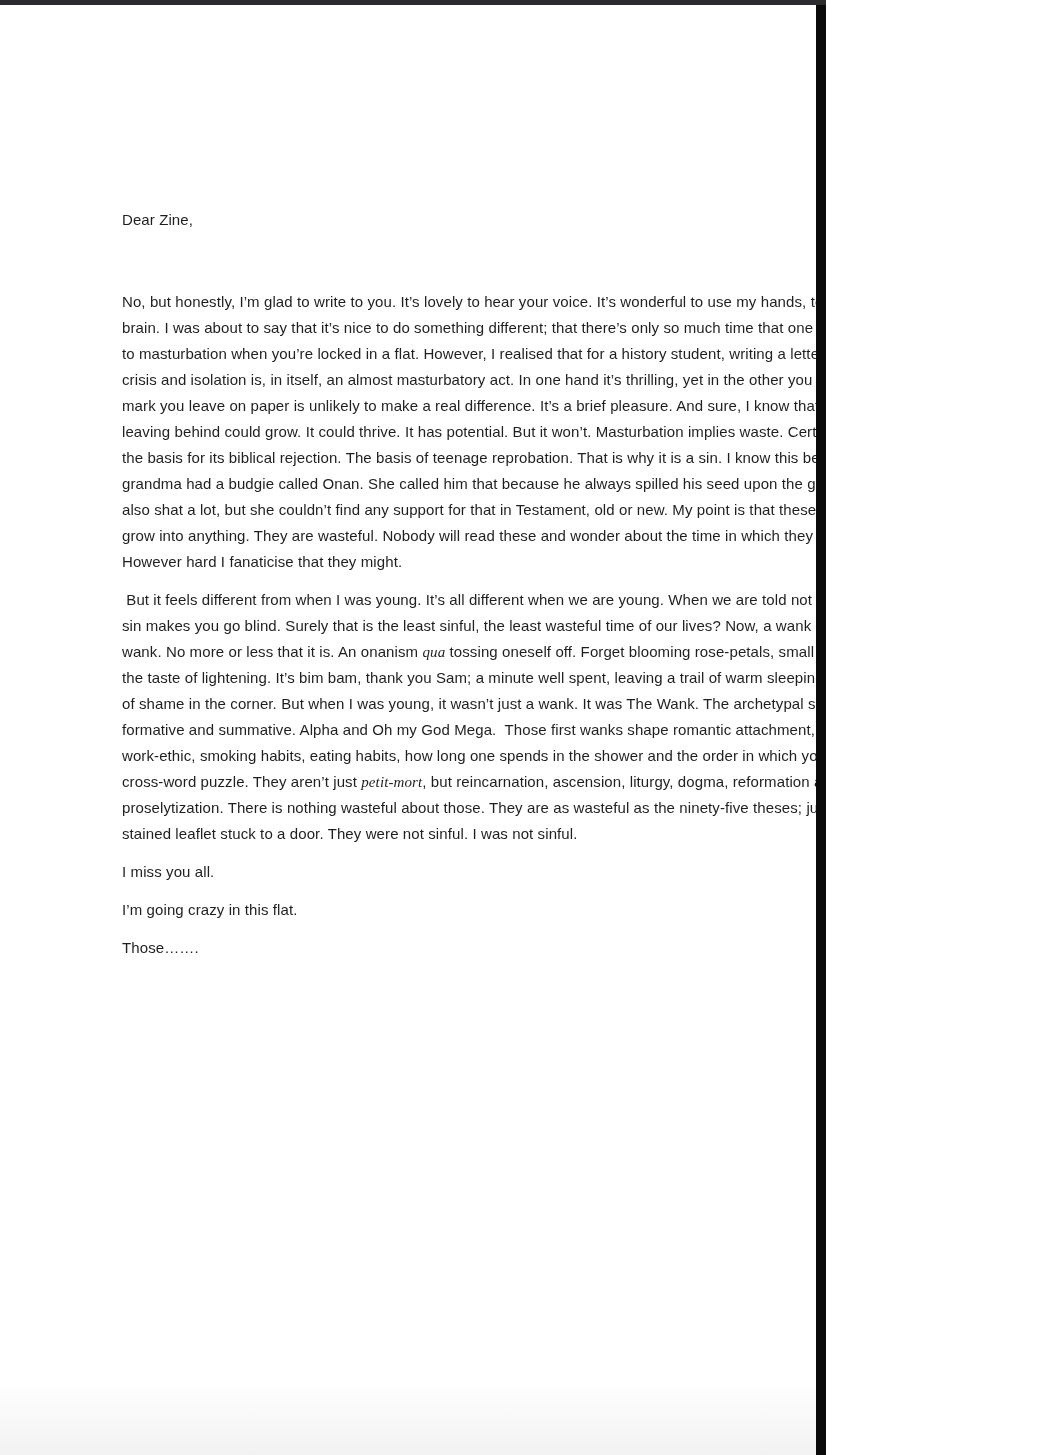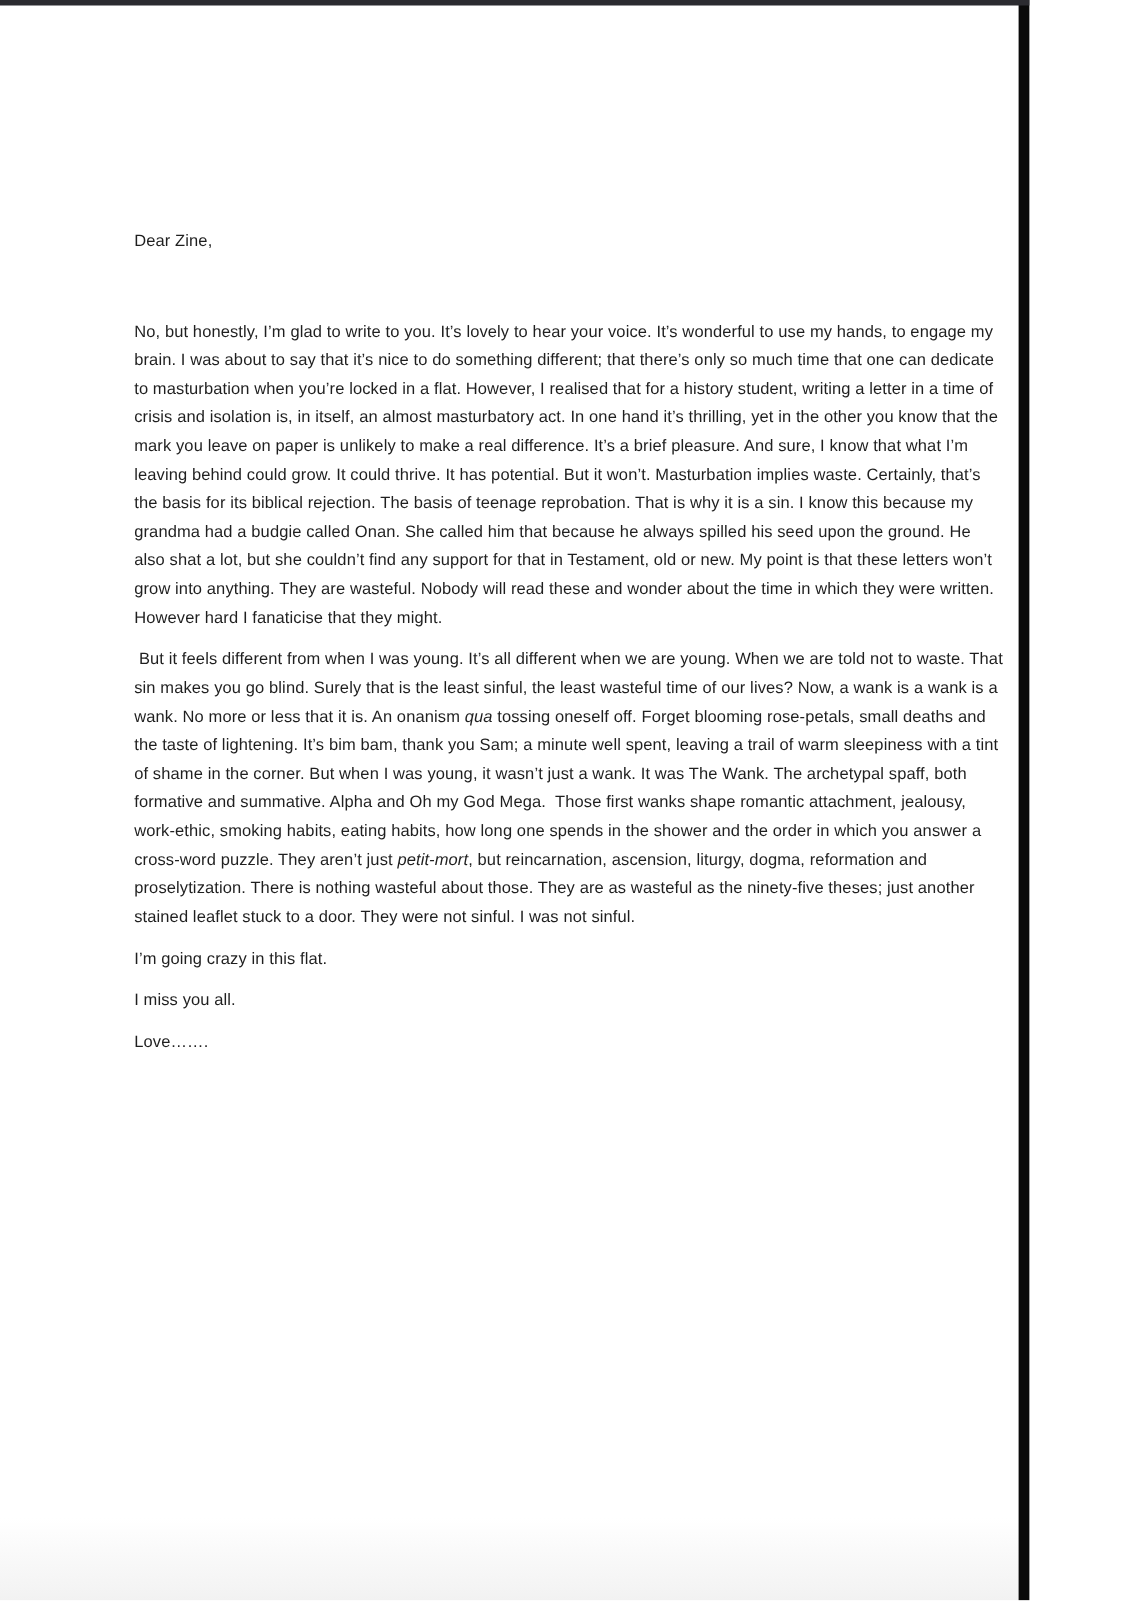--- a/index.html
+++ b/index.html
@@ -2,21 +2,21 @@
 <html style="--top-edge: #2b2b30; --right-edge: #0a0a0a; --page-bg: #ffffff; --fade-color: #f2f2f2; --text-color: #1f1f1f;"><head>
 <meta charset="utf-8">
 <style>
   html, body {
     margin: 0;
     padding: 0;
     background: #ffffff;
   }
   .screen {
     position: relative;
-    width: 936px;
+    width: 826px;
     height: 1455px;
     background: var(--page-bg, #ffffff);
     overflow: hidden;
     font-family: "Liberation Sans", sans-serif;
   }
   .top-edge {
     position: absolute;
     top: 0; left: 0;
     width: 100%;
     height: 5px;
@@ -44,20 +44,21 @@
   .salutation {
     margin: 0 0 56px 0;
     white-space: pre-wrap;
   }
   .para {
     margin: 0 0 12px 0;
     white-space: pre-wrap;
   }
   .para .i {
     font-style: italic;
+    font-family: Liberation Serif, serif;
   }
   .bottom-fade {
     position: absolute;
     left: 0;
     bottom: 0;
     width: 100%;
     height: 75px;
     background: linear-gradient(to bottom, rgba(242,242,242,0) 0%, var(--fade-color, #f2f2f2) 100%);
     pointer-events: none;
     z-index: 1;
@@ -68,20 +69,20 @@
 
 <div class="screen">
   <div class="top-edge"></div>
   <div class="right-edge"></div>
 
   <div class="letter">
     <p class="salutation">Dear Zine,</p>
     <div id="paragraphs">
         <p class="para"><span>No, but honestly, I’m glad to write to you. It’s lovely to hear your voice. It’s wonderful to use my hands, to engage my brain. I was about to say that it’s nice to do something different; that there’s only so much time that one can dedicate to masturbation when you’re locked in a flat. However, I realised that for a history student, writing a letter in a time of crisis and isolation is, in itself, an almost masturbatory act. In one hand it’s thrilling, yet in the other you know that the mark you leave on paper is unlikely to make a real difference. It’s a brief pleasure. And sure, I know that what I’m leaving behind could grow. It could thrive. It has potential. But it won’t. Masturbation implies waste. Certainly, that’s the basis for its biblical rejection. The basis of teenage reprobation. That is why it is a sin. I know this because my grandma had a budgie called Onan. She called him that because he always spilled his seed upon the ground. He also shat a lot, but she couldn’t find any support for that in Testament, old or new. My point is that these letters won’t grow into anything. They are wasteful. Nobody will read these and wonder about the time in which they were written. However hard I fanaticise that they might.</span></p>
         <p class="para"><span> But it feels different from when I was young. It’s all different when we are young. When we are told not to waste. That sin makes you go blind. Surely that is the least sinful, the least wasteful time of our lives? Now, a wank is a wank is a wank. No more or less that it is. An onanism </span><span class="i">qua</span><span> tossing oneself off. Forget blooming rose-petals, small deaths and the taste of lightening. It’s bim bam, thank you Sam; a minute well spent, leaving a trail of warm sleepiness with a tint of shame in the corner. But when I was young, it wasn’t just a wank. It was The Wank. The archetypal spaff, both formative and summative. Alpha and Oh my God Mega.  Those first wanks shape romantic attachment, jealousy, work-ethic, smoking habits, eating habits, how long one spends in the shower and the order in which you answer a cross-word puzzle. They aren’t just </span><span class="i">petit-mort</span><span>, but reincarnation, ascension, liturgy, dogma, reformation and proselytization. There is nothing wasteful about those. They are as wasteful as the ninety-five theses; just another stained leaflet stuck to a door. They were not sinful. I was not sinful.</span></p>
+        <p class="para"><span>I miss you all.</span></p>
         <p class="para"><span>I’m going crazy in this flat.</span></p>
-        <p class="para"><span>I miss you all.</span></p>
-        <p class="para"><span>Love…….</span></p>
+        <p class="para"><span>Those…….</span></p>
       </div>
   </div>
 
   <div class="bottom-fade"></div>
 </div>
 
 </body></html>

